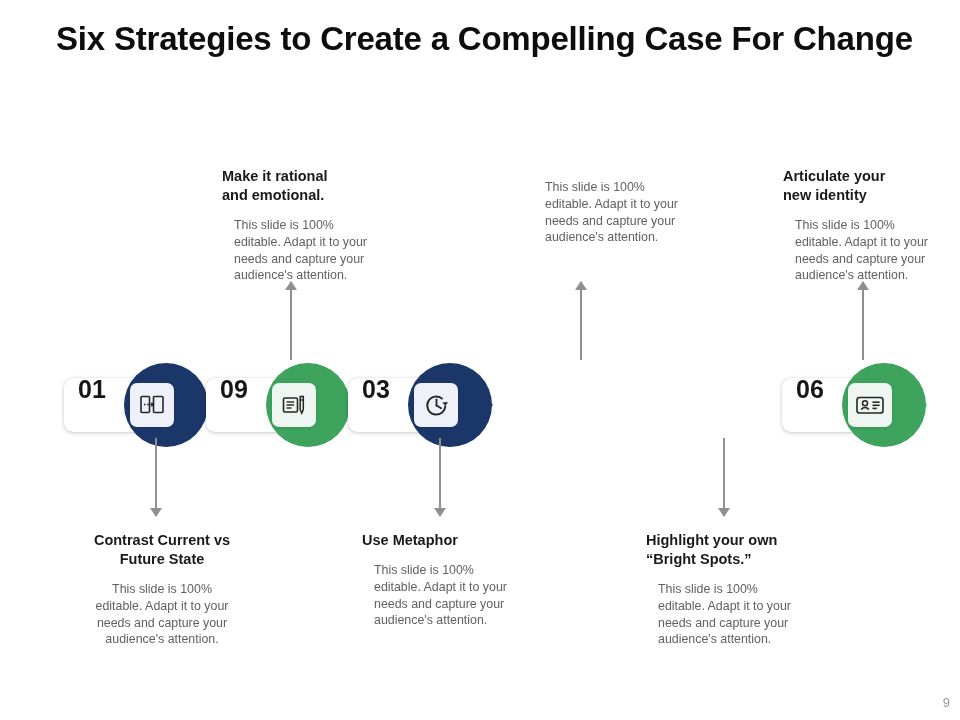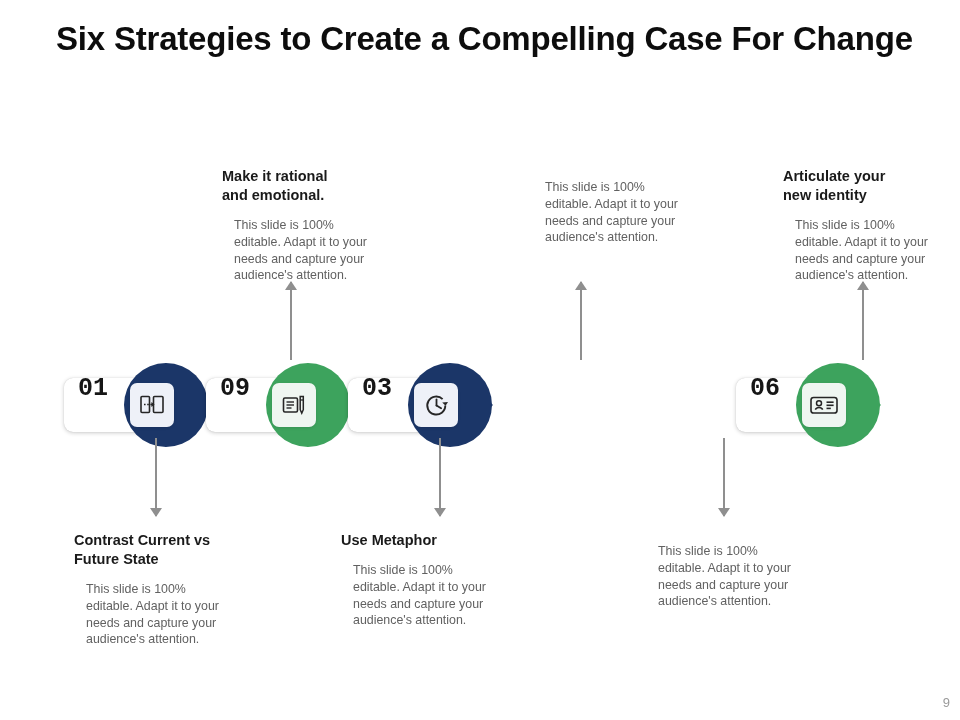--- a/index.html
+++ b/index.html
@@ -115,21 +115,21 @@
     width: 126px;
     height: 54px;
     background: #ffffff;
     border-radius: 9px;
     box-shadow: 0 1px 4px rgba(0,0,0,0.20), 0 0 1px rgba(0,0,0,0.18);
   }
   .num {
     position: absolute;
     left: 14px;
     top: 13px;
-    font-family: Liberation Mono, monospace;
+    font-family: Liberation Sans, sans-serif;
     font-weight: bold;
     font-size: 25px;
     line-height: 28px;
     color: #161616;
   }
   
   .disc {
     position: absolute;
     left: 60px;
     top: 1px;
@@ -271,21 +271,21 @@
           <path d="M22.3 13.5 a9 9 0 1 1 -2.7 -6.4" fill="none" stroke="#262626" stroke-width="1.9"></path>
           <path d="M19.2 10.4 L22.6 13.8 L25.0 10.0 Z" fill="#262626"></path>
           <line x1="13.5" y1="7.4" x2="13.5" y2="13.5" stroke="#262626" stroke-width="1.8" stroke-linecap="round"></line>
           <line x1="13.5" y1="13.5" x2="18.1" y2="16.3" stroke="#262626" stroke-width="1.8" stroke-linecap="round"></line>
         </svg>
       </div>
     </div>
 
 
 
-    <div class="step green" style="left:736px;">
+    <div class="step green" style="left:782px;">
       <div class="bar"></div>
       <div class="disc"></div>
       <div class="tri"></div>
       <div class="num">06</div>
       <div class="icon-tile">
         <svg width="30" height="24" viewBox="0 0 30 24">
           <rect x="2" y="4.5" width="26" height="15.5" rx="2.6" fill="none" stroke="#262626" stroke-width="1.6"></rect>
           <circle cx="10" cy="10.3" r="2.5" fill="none" stroke="#262626" stroke-width="1.5"></circle>
           <path d="M6.3 16.6 a3.9 3.2 0 0 1 7.4 0" fill="none" stroke="#262626" stroke-width="1.5"></path>
           <line x1="17.5" y1="9.2" x2="24.6" y2="9.2" stroke="#262626" stroke-width="1.6"></line>
@@ -303,38 +303,40 @@
   </div>
   <div class="conn" style="left:434px; top:438px; height:78px;">
     <div class="stem"></div>
     <div class="head-down"></div>
   </div>
   <div class="conn" style="left:718px; top:438px; height:78px;">
     <div class="stem"></div>
     <div class="head-down"></div>
   </div>
 
-  <div class="tblock gap" style="left:74px; top:531px; width:176px;">
+  <div class="tblock gap" style="left:74px; top:531px; width:176px;text-align:center;">
     <p class="head">Contrast Current vs
 Future State</p>
     <p class="body">This slide is 100%
 editable. Adapt it to your
 needs and capture your
 audience's attention.</p>
   </div>
 
-  <div class="tblock gap" style="left:341px; top:531px; width:176px;">
+  <div class="tblock gap" style="left:362px; top:531px; width:176px;">
     <p class="head">Use Metaphor</p>
     <p class="body">This slide is 100%
 editable. Adapt it to your
 needs and capture your
 audience's attention.</p>
   </div>
 
   <div class="tblock gap" style="left:646px; top:531px; width:176px;">
+    <p class="head">Highlight your own
+“Bright Spots.”</p>
     <p class="body">This slide is 100%
 editable. Adapt it to your
 needs and capture your
 audience's attention.</p>
   </div>
 
   <div class="pageno">9</div>
 
 </div>
 

